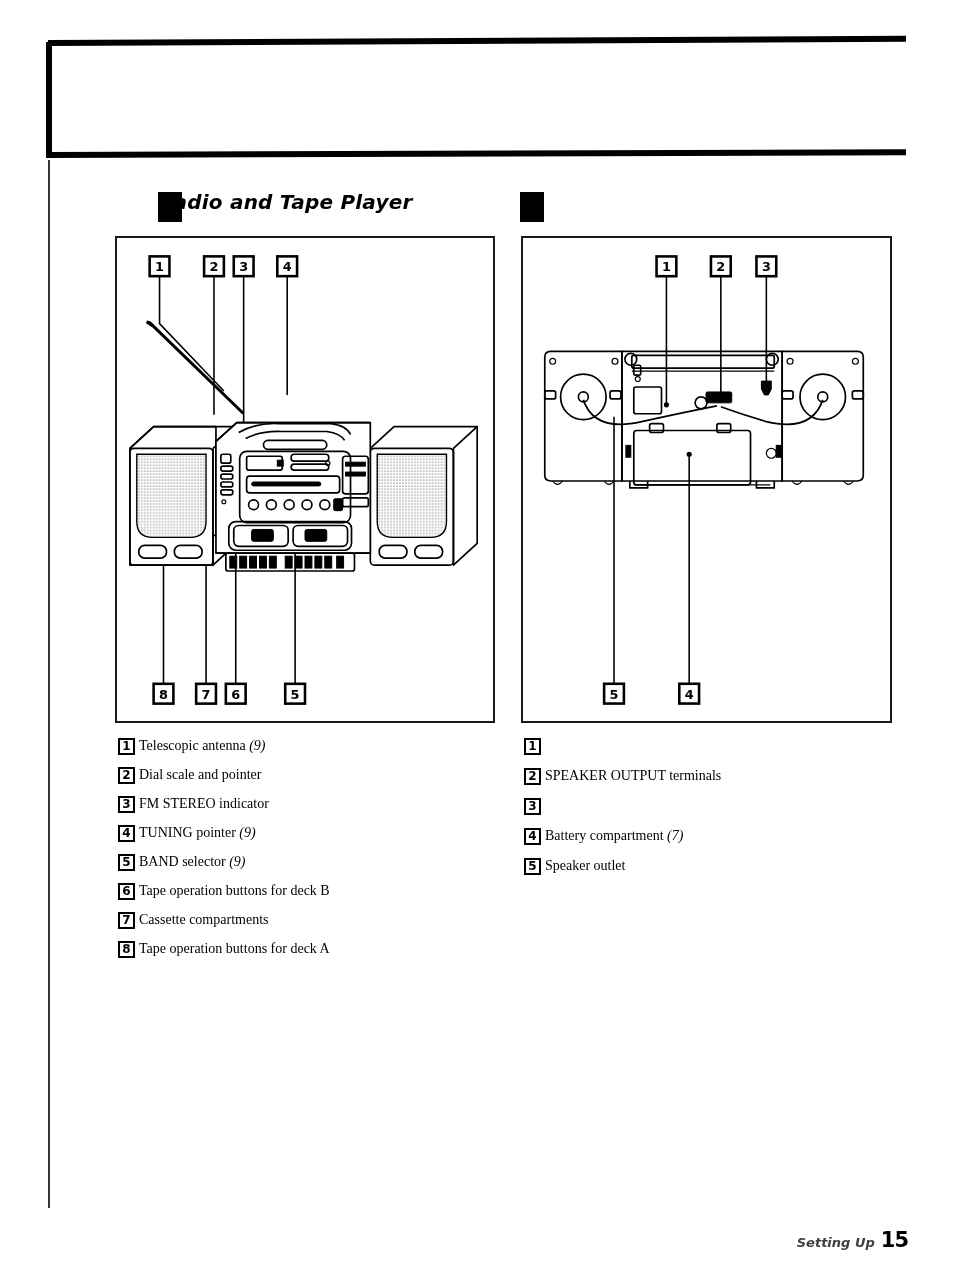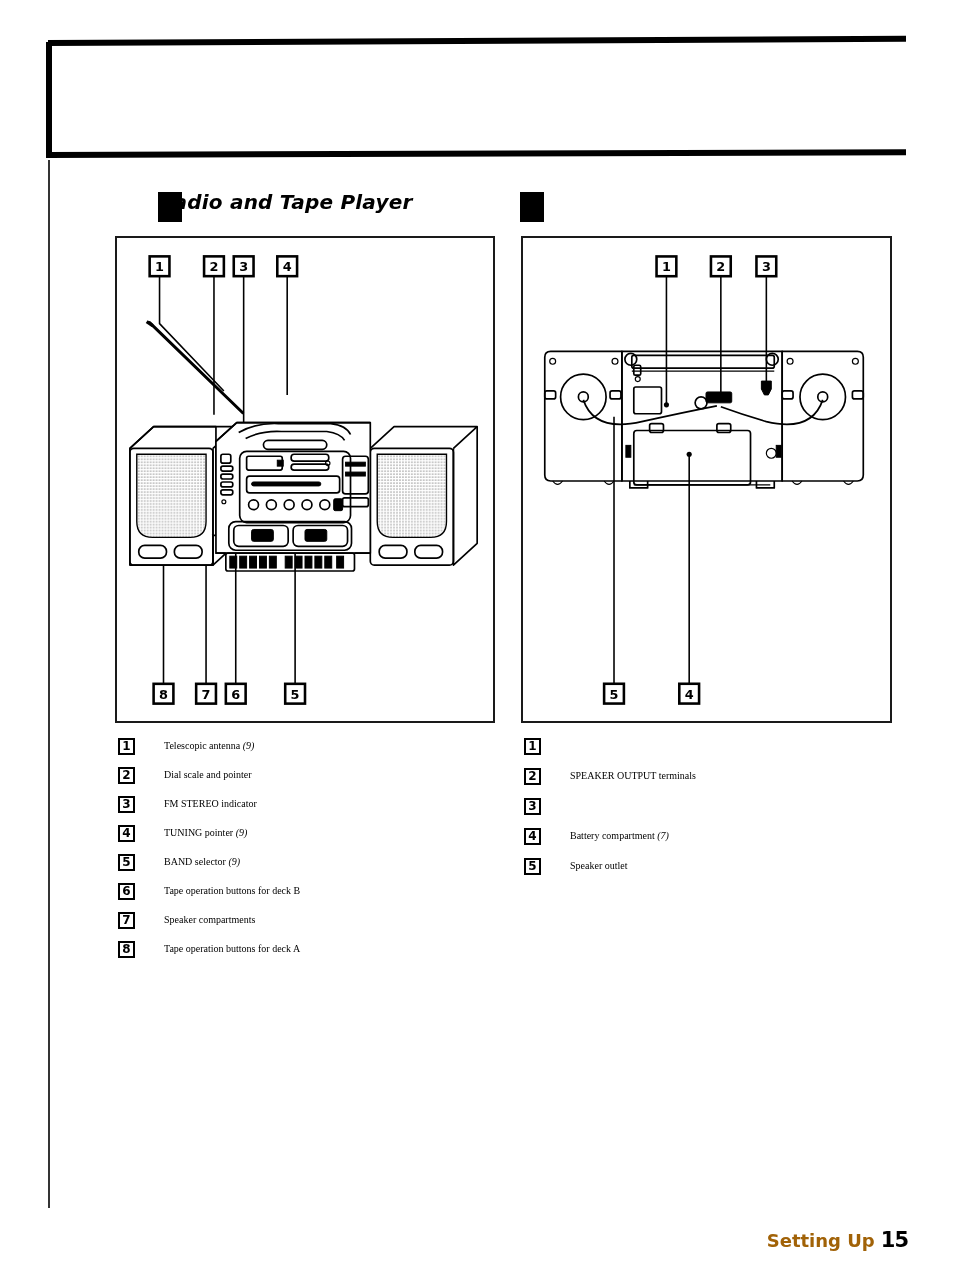--- a/index.html
+++ b/index.html
@@ -124,23 +124,23 @@
     box-sizing: border-box;
     font-family: "DejaVu Sans", sans-serif;
     font-weight: bold;
     font-size: 12px;
     line-height: 13px;
     text-align: center;
     color: #000;
     margin-top: 1px;
   }
   .legend-text {
-    margin-left: 29px;
+    margin-left: 4px;
     font-family: "Liberation Serif", serif;
-    font-size: 10px;
+    font-size: 14px;
     line-height: 17px;
     font-weight: 500;
     color: #000;
     text-align: center;
   }
   .legend-text .pg {
     font-style: italic;
   }
   .legend-text .line2 {
     display: block;
@@ -166,22 +166,23 @@
     position: absolute;
     right: 46px;
     bottom: 36px;
     display: flex;
     align-items: baseline;
     gap: 6px;
   }
   #footer .f-label {
     font-family: "DejaVu Sans", sans-serif;
     font-weight: bold;
-    font-size: 18px;
-    color: #a16207;
+    font-style: italic;
+    font-size: 13px;
+    color: #404040;
   }
   #footer .f-page {
     font-family: "DejaVu Sans", sans-serif;
     font-weight: bold;
     font-size: 21px;
     color: #000;
     letter-spacing: -1px;
     margin-top: 14px;
   }
 
@@ -481,21 +482,21 @@
     <div class="legend-text"><span>BAND selector </span><span class="pg">(9)</span></div>
   </div>
 
   <div class="legend-item">
     <div class="num-box">6</div>
     <div class="legend-text"><span>Tape operation buttons for deck B</span><span class="pg"></span></div>
   </div>
 
   <div class="legend-item">
     <div class="num-box">7</div>
-    <div class="legend-text"><span>Speaker compartments</span><span class="pg"></span></div>
+    <div class="legend-text"><span>Cassette compartments</span><span class="pg"></span></div>
   </div>
 
   <div class="legend-item">
     <div class="num-box">8</div>
     <div class="legend-text"><span>Tape operation buttons for deck A</span><span class="pg"></span></div>
   </div>
 
 </div>
 
 <div class="legend" id="legend-right">

